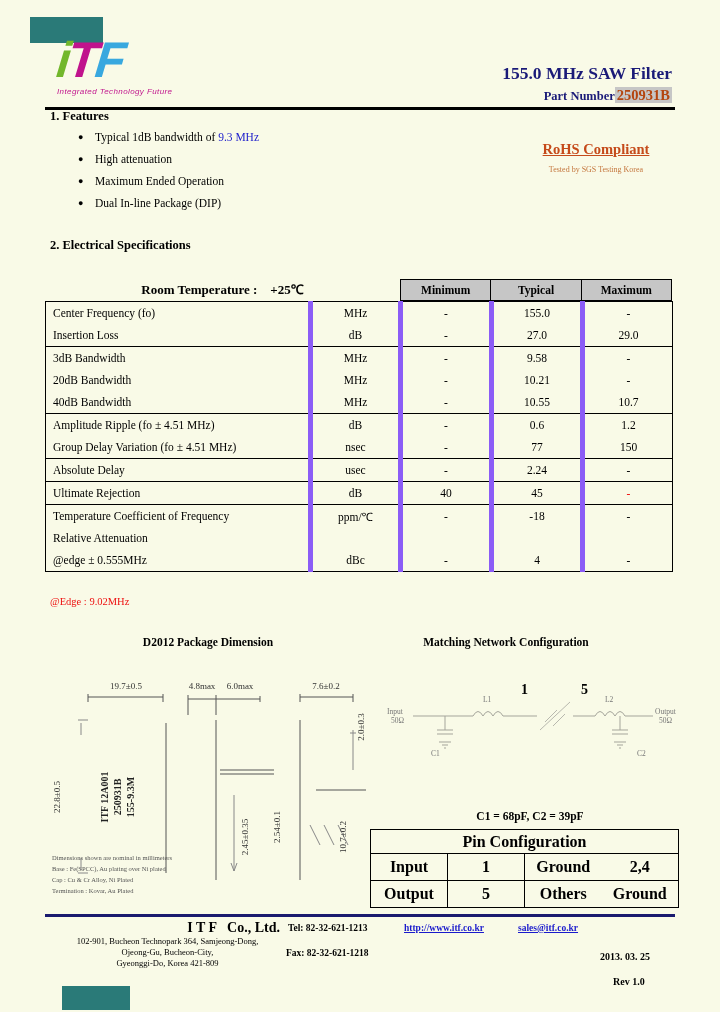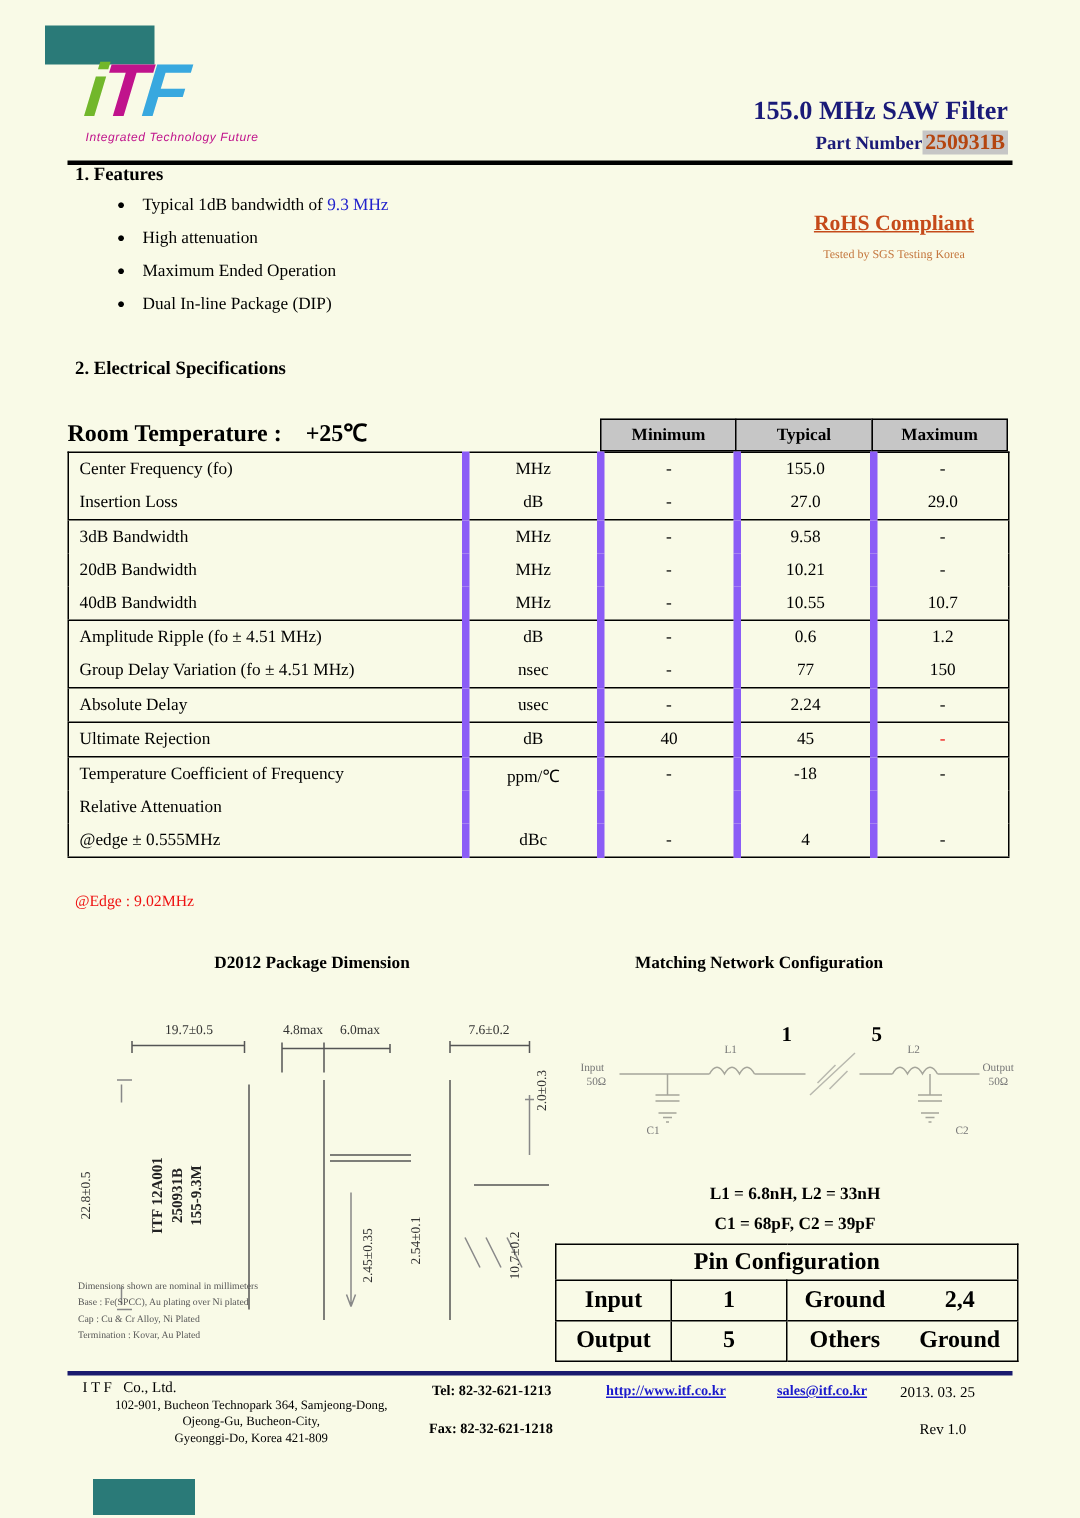--- a/index.html
+++ b/index.html
@@ -27,21 +27,21 @@
   .sect-head{font-weight:bold;font-size:12.5px;}
 
   .feat-item{position:absolute;font-size:11.5px;}
   .feat-item .bullet{display:inline-block;width:17px;font-size:9px;vertical-align:1px;}
   .feat-blue{color:#2222CC;}
 
   .rohs{font-size:14.5px;font-weight:bold;color:#C54A1A;text-decoration:underline;text-align:center;}
   .rohs-sub{font-size:8px;color:#C4763D;text-align:center;margin-top:7px;}
 
   .imped{font-size:11.5px;text-align:right;}
-  .corner-label{font-size:16px;font-weight:bold;text-align:left;line-height:22px;white-space:pre;}
+  .corner-label{font-size:13px;font-weight:bold;text-align:center;line-height:22px;white-space:pre;}
   .ghead{display:flex;height:22px;}
   .ghead div{flex:1;background:#C6C6C6;border:1px solid #000;margin-left:-1px;
              font-size:11.5px;font-weight:bold;text-align:center;line-height:20px;}
   .ghead div:first-child{margin-left:0;}
 
   table.spec{border-collapse:collapse;table-layout:fixed;width:627px;border:1.5px solid #000;
              font-size:11.5px;}
   table.spec td{height:22px;padding:0;text-align:center;overflow:hidden;white-space:nowrap;}
   table.spec td.param{text-align:left;padding-left:7px;}
   table.spec td + td{border-left:5px solid #8b5cf6;}
@@ -61,25 +61,25 @@
 
   .lc-line{font-size:11.5px;font-weight:bold;text-align:center;}
 
   table.pincfg{border-collapse:collapse;table-layout:fixed;width:309px;border:1px solid #000;
                font-size:16px;font-weight:bold;}
   table.pincfg td{height:26px;text-align:center;padding:0;}
   table.pincfg td.hd{height:23px;border-bottom:1px solid #000;}
   table.pincfg tr + tr td{border-top:1px solid #000;}
   table.pincfg td.vline{border-left:1px solid #000;}
 
-  .ftr-company{font-size:10px;font-weight:normal;text-align:left;}
+  .ftr-company{font-size:14px;font-weight:bold;text-align:right;}
   .ftr-addr{font-size:8.5px;text-align:center;line-height:11px;}
   .ftr-bold{font-size:9.5px;font-weight:bold;}
   .ftr-link{font-size:9.5px;font-weight:bold;color:#1A1ACC;text-decoration:underline;cursor:pointer;}
-  .ftr-date{font-size:10px;font-weight:normal;}
+  .ftr-date{font-size:10px;font-weight:bold;margin-top:28px;}
 </style>
 </head>
 <body>
 
 <div class="page">
 
   <div class="teal-mark" style="left:30px;top:17px;width:73px;height:26px;"></div>
   <div class="teal-mark" style="left:62px;top:986px;width:68px;height:24px;"></div>
 
   <div class="abs" style="left:57px;top:34px;">
@@ -283,21 +283,20 @@
     <text class="sch-t" x="46" y="78">C1</text>
     <text class="sch-t" x="98" y="24">L1</text>
     <text class="pin-t" x="136" y="16">1</text>
     <text class="pin-t" x="196" y="16">5</text>
     <text class="sch-t" x="220" y="24">L2</text>
     <text class="sch-t" x="252" y="78">C2</text>
     <text class="sch-t" x="270" y="36">Output</text>
     <text class="sch-t" x="274" y="45">50Ω</text>
   </svg>
 
-  <div class="abs lc-line" style="left:380px;top:790px;width:300px;">L1 = 6.8nH, L2 = 33nH</div>
   <div class="abs lc-line" style="left:380px;top:810px;width:300px;">C1 = 68pF, C2 = 39pF</div>
 
   <table class="pincfg abs" style="left:370px;top:829px;">
     <tbody>
       <tr>
           <td colspan="4" class="hd">Pin Configuration</td>
         </tr>
       <tr>
         <td style="width:95px;">Input</td>
         <td style="width:55px;" class="vline">1</td>

